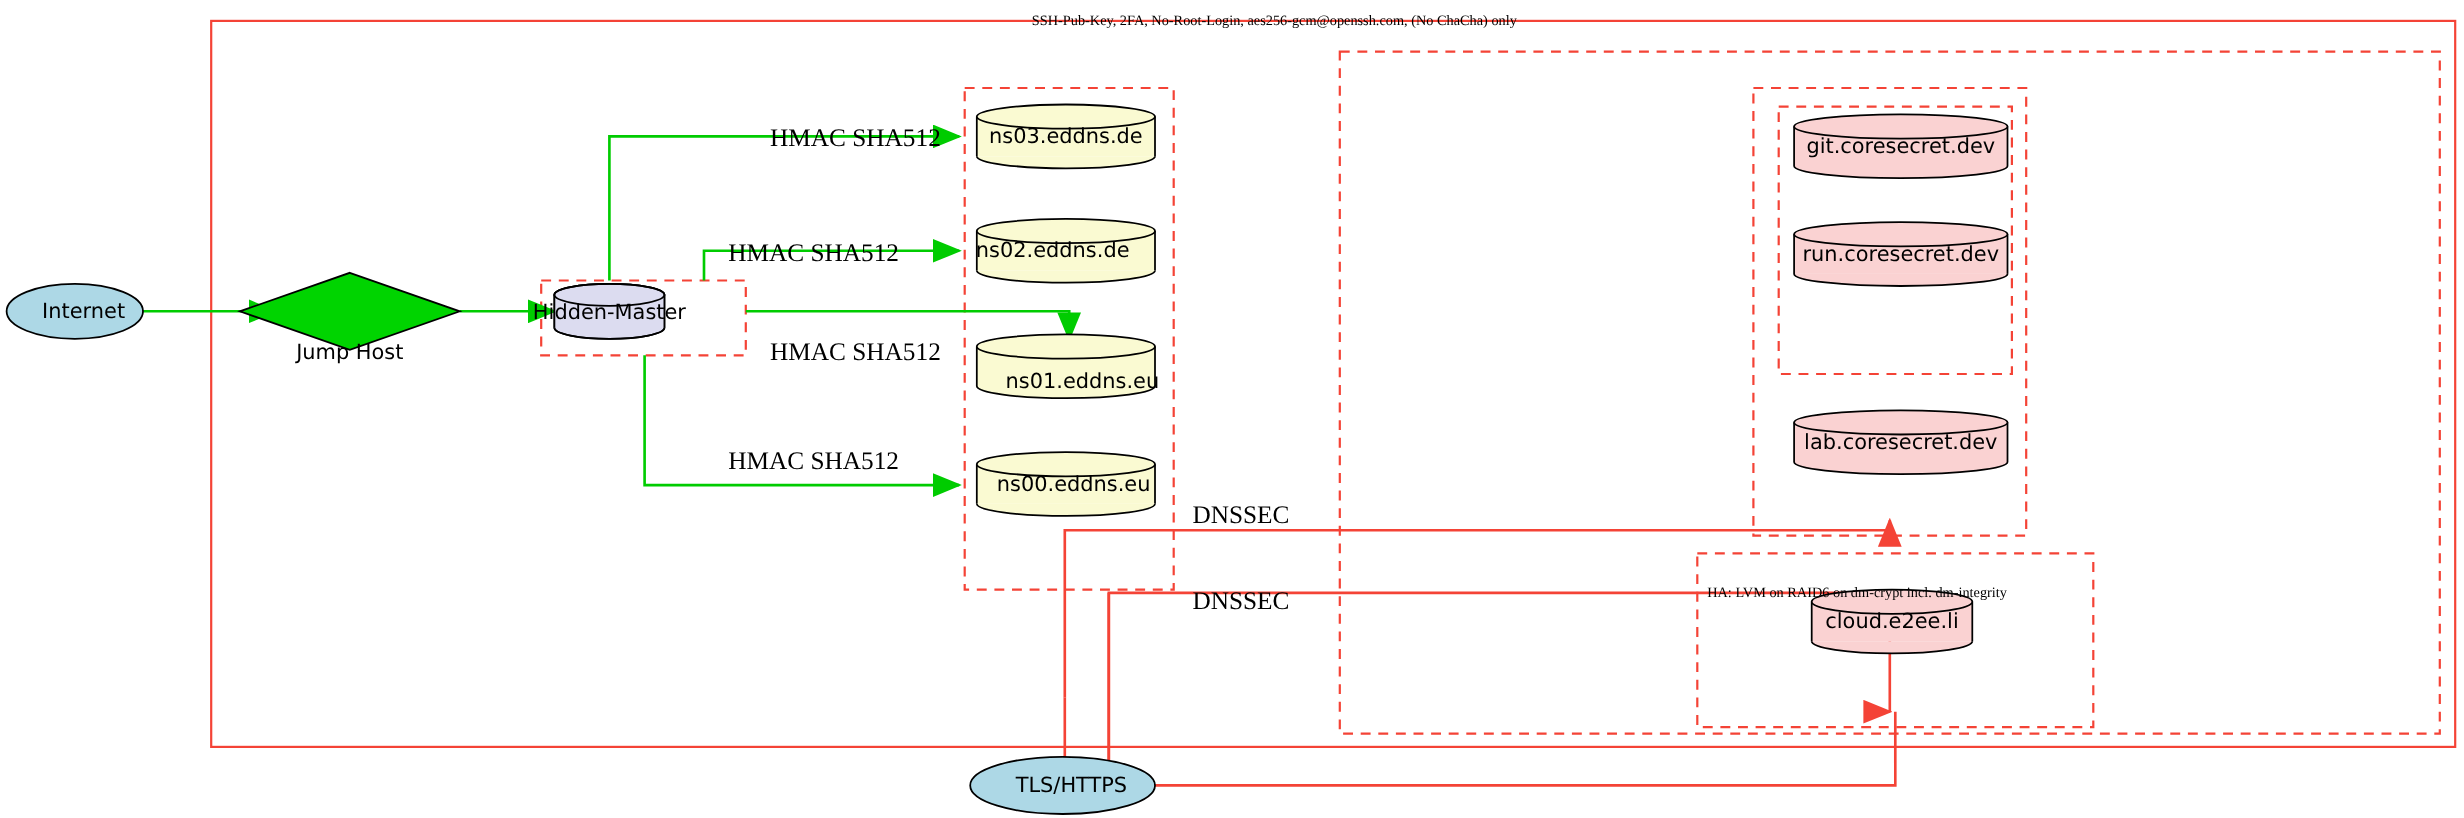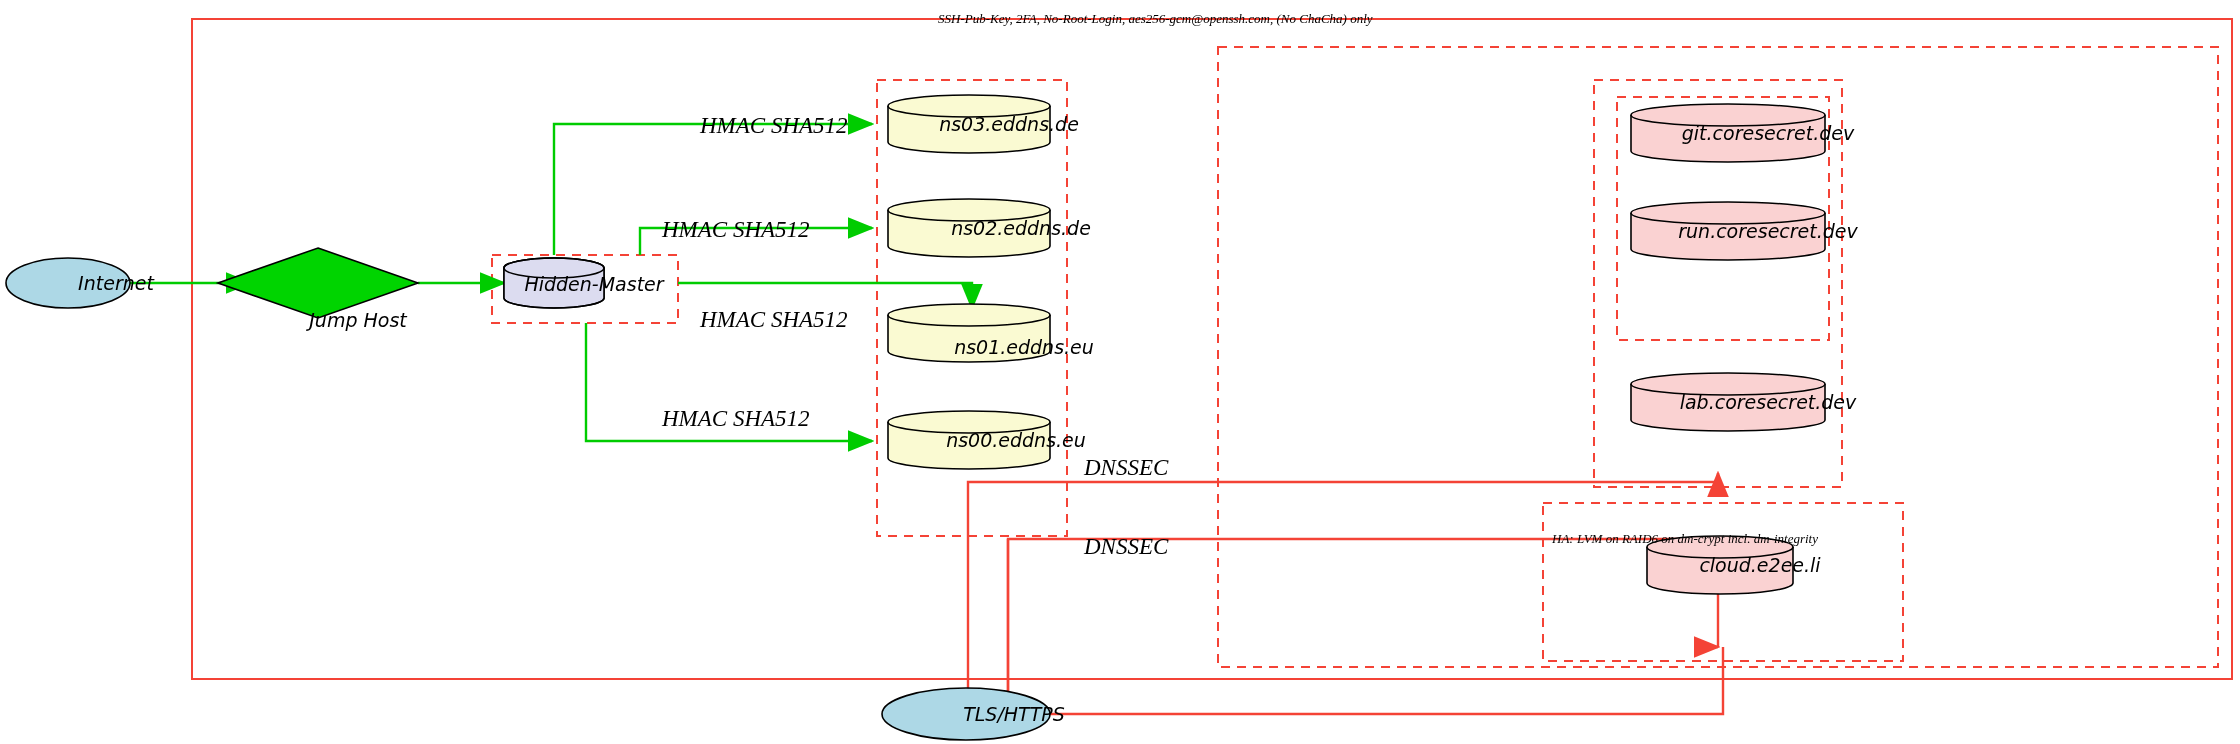--- a/index.html
+++ b/index.html
@@ -1,25 +1,25 @@
 <!DOCTYPE html>
 <html><head>
 <meta charset="utf-8">
 <style>
   html,body{margin:0;padding:0;background:#ffffff;}
   body{width:2240px;height:744px;position:relative;overflow:hidden;
        font-family:"Liberation Serif", serif;}
-  #stage{position:absolute;left:0;top:0;width:2240px;height:744px;font-style:italic;}
+  #stage{position:absolute;left:0;top:0;width:2240px;height:744px;}
   svg{position:absolute;left:0;top:0;width:2240px;height:744px;}
   .node-label{
       position:absolute;
       font-family:"DejaVu Sans", sans-serif;
       font-size:19px;color:#000;
       display:flex;align-items:center;justify-content:center;
-      white-space:nowrap;pointer-events:none;padding-left:40px;
+      white-space:nowrap;pointer-events:none;
   }
   .edge-label{
       position:absolute;
       font-family:"Liberation Serif", serif;
       font-size:23px;color:#000;white-space:nowrap;
   }
   .cluster-label{
       position:absolute;
       font-family:"Liberation Serif", serif;
       font-size:13px;color:#000;white-space:nowrap;
@@ -168,21 +168,21 @@
   <div class="cluster-label" style="left:1552px;top:499px;margin-top:32px;">HA: LVM on RAID6 on dm-crypt incl. dm-integrity</div>
 
   <div class="node-label" style="left:6px;top:271px;width:140px;height:24px;">Internet</div>
 
   <div class="node-label" style="left:256px;top:271px;width:124px;height:24px;margin-top:37px;">Jump Host</div>
 
   <div class="node-label" style="left:494px;top:272px;width:120px;height:24px;">Hidden-Master</div>
 
   <div class="node-label" style="left:888px;top:112px;width:162px;height:24px;">ns03.eddns.de</div>
 
-  <div class="node-label" style="left:900px;top:216px;width:162px;height:24px;">ns02.eddns.de</div>
+  <div class="node-label" style="left:876px;top:216px;width:162px;height:24px;">ns02.eddns.de</div>
 
   <div class="node-label" style="left:888px;top:335px;width:192px;height:24px;">ns01.eddns.eu</div>
 
   <div class="node-label" style="left:888px;top:428px;width:176px;height:24px;">ns00.eddns.eu</div>
 
   <div class="node-label" style="left:1631px;top:121px;width:194px;height:24px;">git.coresecret.dev</div>
 
   <div class="node-label" style="left:1631px;top:219px;width:194px;height:24px;">run.coresecret.dev</div>
 
   <div class="node-label" style="left:1631px;top:390px;width:194px;height:24px;">lab.coresecret.dev</div>

